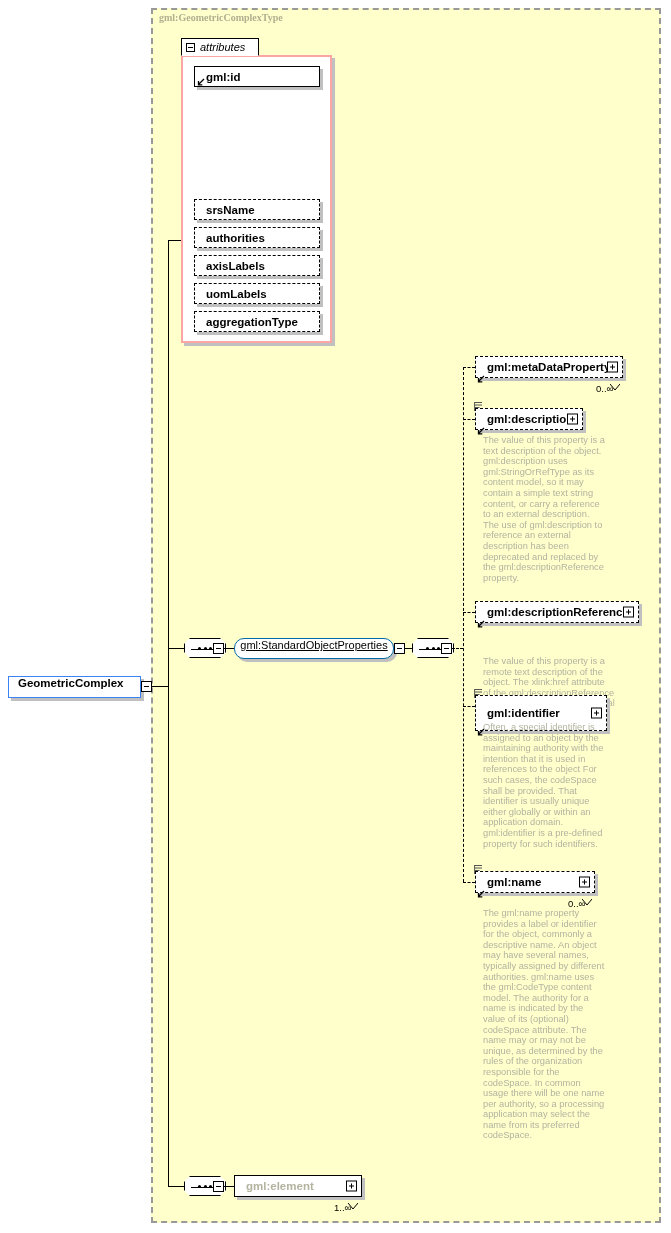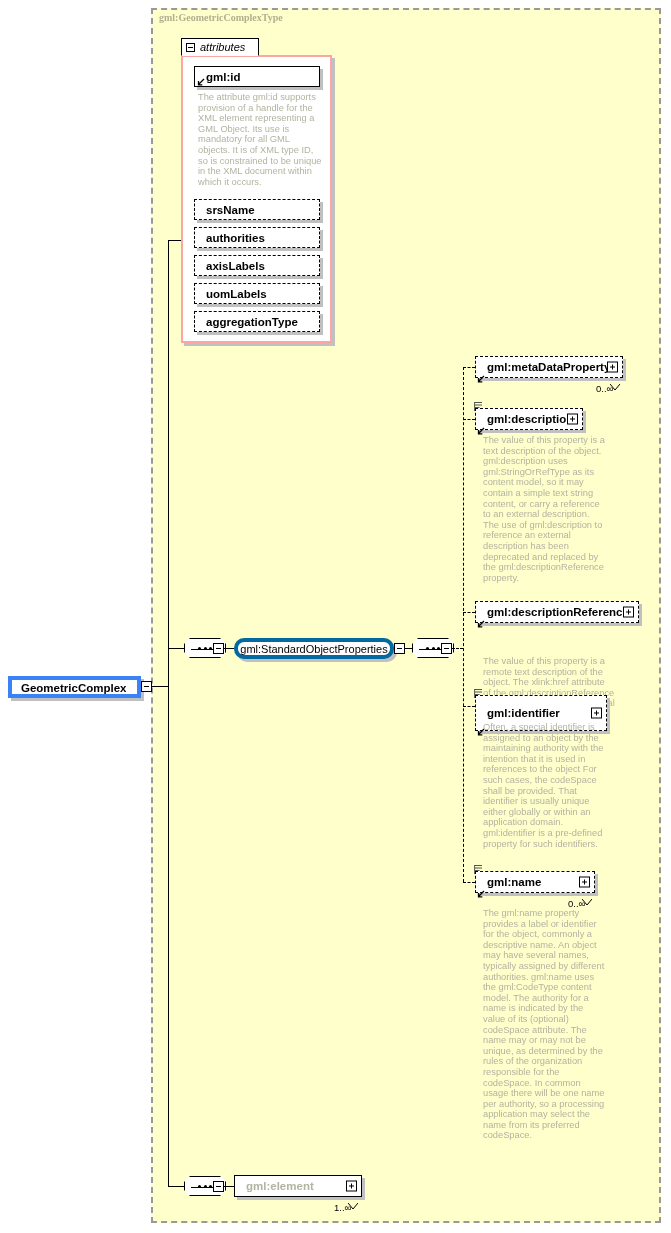--- a/index.html
+++ b/index.html
@@ -37,23 +37,23 @@
   .vline { position: absolute; width: 0; border-left: 1px solid #000; }
   .hline-d { position: absolute; height: 0; border-top: 1px dashed #000; }
   .vline-d { position: absolute; width: 0; border-left: 1px dashed #000; }
 
   
   #root-box {
     position: absolute;
     left: 8px; top: 676px;
     width: 133px; height: 22px;
     background: #ffffff;
-    border: 4px solid #3b82f6;
-    box-shadow: 3px 3px 0 0 #c0c0c0;
-    display: flex; align-items: flex-end;
+    border: 1px solid #3b82f6;
+    box-shadow: 3px 3px 0 0 #c0c0c0;
+    display: flex; align-items: flex-start;
   }
   #root-box .lbl {
     font-size: 11.5px; font-weight: bold; color: #000;
     padding-left: 9px;
   }
   
   .toggle {
     position: absolute;
     width: 11px; height: 11px;
     background: #ffffff;
@@ -159,24 +159,24 @@
   .seq-node .dots .bar {
     position: absolute;
     left: 6px; right: 6px; top: 9.5px;
     height: 0; border-top: 1px solid #000;
   }
 
   
   .group-box {
     position: absolute;
     background: #ffffff;
-    border: 4px solid #0369a1;
+    border: 1px solid #0369a1;
     border-radius: 10px;
     box-shadow: 3px 3px 0 0 #c0c0c0;
-    display: flex; align-items: flex-end; justify-content: center;
+    display: flex; align-items: flex-start; justify-content: center; text-decoration: underline;
   }
   .group-box .lbl {
     font-size: 11px; color: #000;
   }
 
   
   .el-box {
     position: absolute;
     background: #ffffff;
     box-shadow: 3px 3px 0 0 #c0c0c0;
@@ -264,21 +264,20 @@
 <div id="attrs-panel">
 
   <div class="attr-box required" style="left:11px; top:9px; width:126px; height:21px;">
     <span class="attr-arrow">
       <svg width="8" height="8" viewBox="0 0 8 8">
           <path d="M7 1 L1.5 6.5 M1.5 3 L1.5 6.8 L5.3 6.8" stroke="#000" stroke-width="1.3" fill="none"></path>
         </svg>
     </span>
     <span class="lbl">gml:id</span>
   </div>
-  <div class="annot" style="left:15px; top:35px; width:124px;">The attribute gml:id supports provision of a handle for the XML element representing a GML Object. Its use is mandatory for all GML objects. It is of XML type ID, so is constrained to be unique in the XML document within which it occurs.</div>
 
   <div class="attr-box optional" style="left:11px; top:142px; width:126px; height:21px;">
     <span class="lbl">srsName</span>
   </div>
 
   <div class="attr-box optional" style="left:11px; top:170px; width:126px; height:21px;">
     <span class="lbl">authorities</span>
   </div>
 
   <div class="attr-box optional" style="left:11px; top:198px; width:126px; height:21px;">

